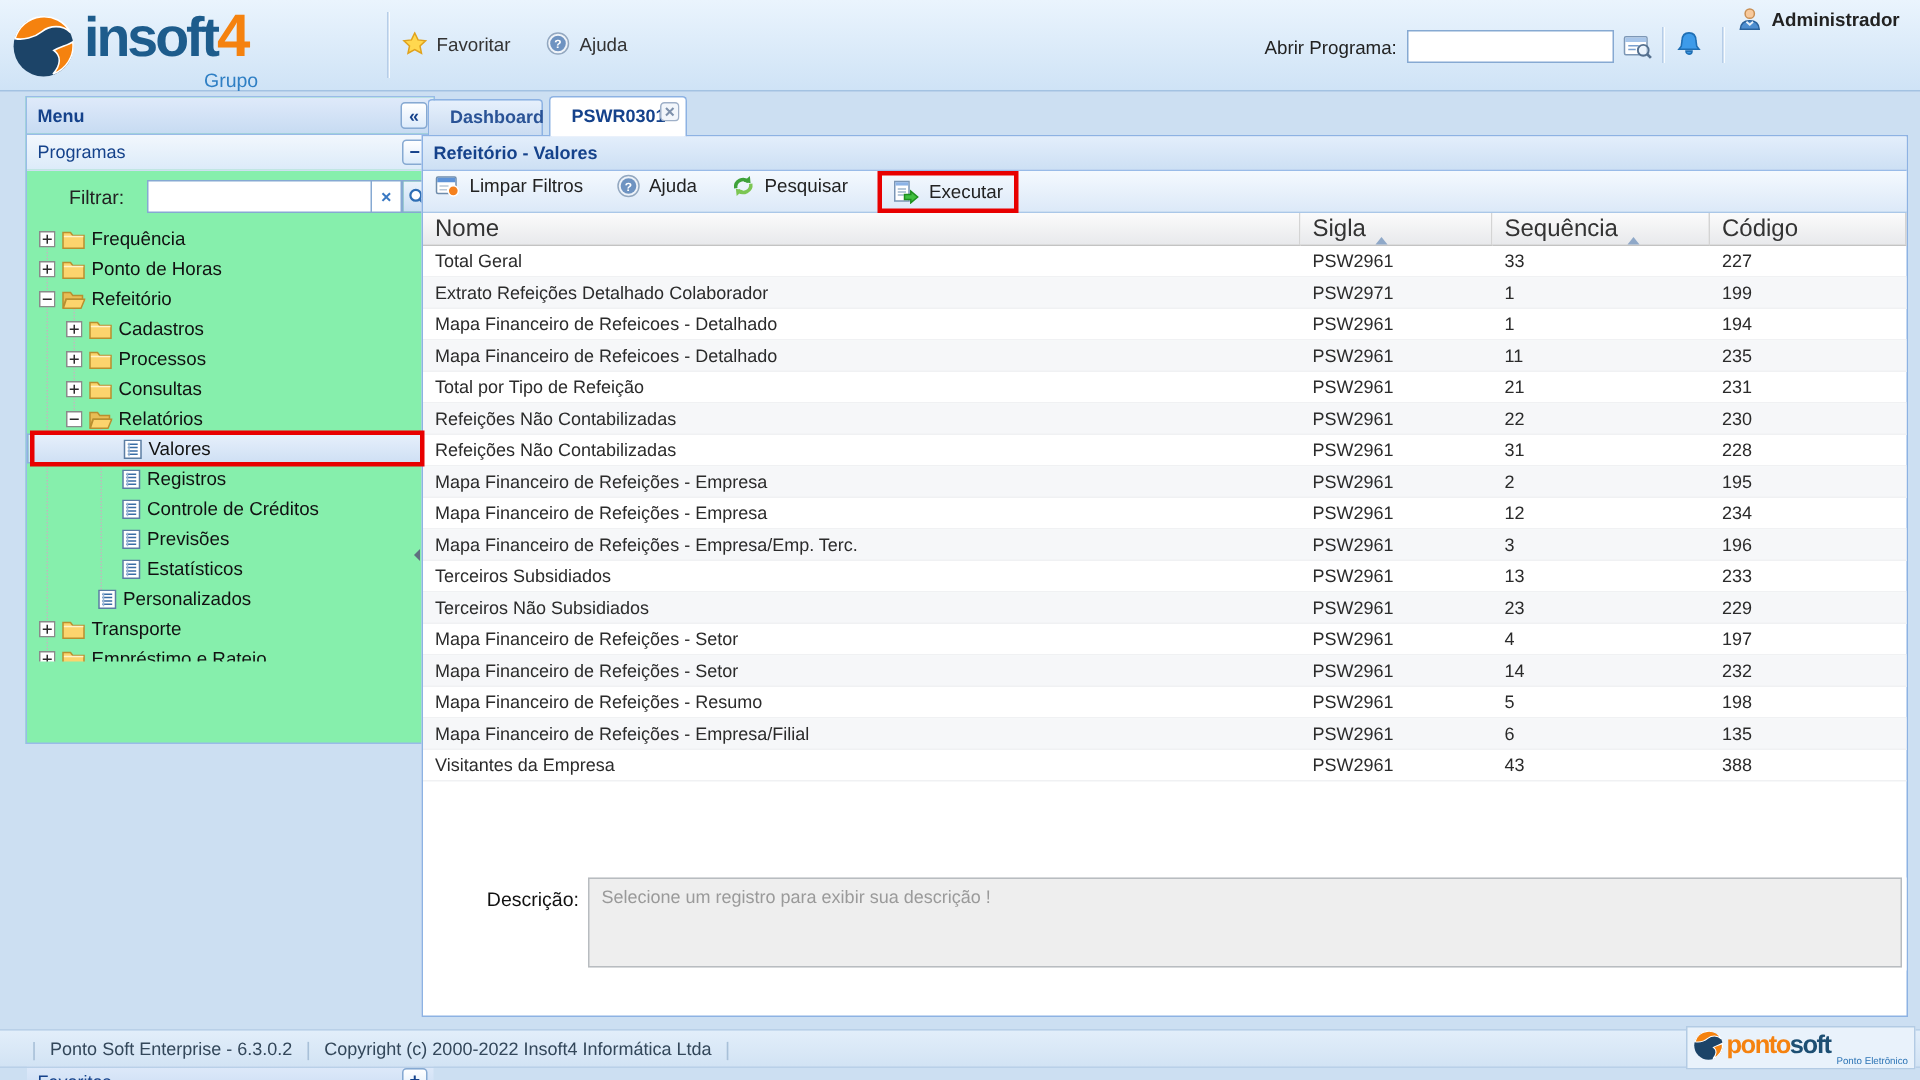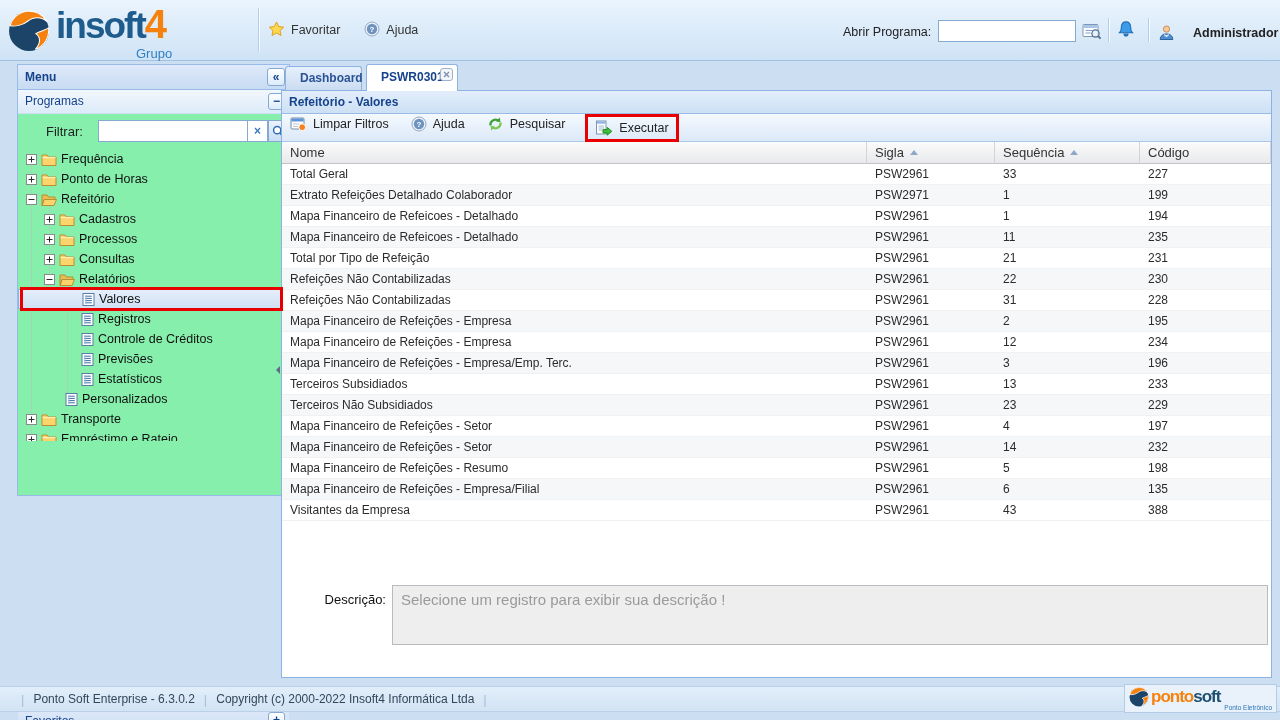--- a/index.html
+++ b/index.html
@@ -21,21 +21,21 @@
   .logo-sub { position:absolute; left:128px; top:38px; font-size:13px; color:#2f7fc4; letter-spacing:0; }
   .vsep { position:absolute; width:1px; background:#b6cde8; box-shadow:1px 0 0 rgba(255,255,255,.8); }
   .hdr-btn { display:inline-flex; align-items:flex-end; gap:6px; font-size:12.5px; color:#333; cursor:default; }
   .fav-help { position:absolute; left:268px; top:21px; display:flex; gap:24px; }
   .open-label { position:absolute; left:843px; top:25px; font-size:12.5px; color:#222; }
   .open-input { position:absolute; left:938px; top:20px; width:138px; height:22px;
     border:1px solid #86a9d2; background:#fff; padding:0 4px; font-family:inherit; font-size:12px; }
   .lookup-btn { position:absolute; left:1080px; top:21px; width:24px; height:20px;
     display:flex; align-items:center; justify-content:center; }
   .bell { position:absolute; left:1116px; top:20px; }
-  .user-box { position:absolute; left:1158px; top:24px; display:flex; align-items:center; gap:18px; }
+  .user-box { position:absolute; left:1158px; top:4px; display:flex; align-items:center; gap:6px; }
   .user-name { font-size:12.5px; color:#222; font-weight:600; }
 
   
   .sidebar { position:absolute; left:17px; top:64px; width:273px; height:432px;
     background:#86efac; border:1px solid #99bbe8; }
   .side-hdr { height:25px; background:linear-gradient(#dfeafa,#c7dbf2); border-bottom:1px solid #99bbe8;
     color:#15428b; font-weight:bold; font-size:12px; line-height:24px; padding-left:7px; position:relative; }
   .mini-btn { position:absolute; right:4px; top:3px; width:18px; height:18px; text-align:center;
     line-height:16px; font-size:12px; font-weight:bold; color:#15428b;
     background:linear-gradient(#ffffff,#dcebfb); border:1px solid #86a9d2; border-radius:3px; }
@@ -79,31 +79,31 @@
   .panel-title { height:23px; background:linear-gradient(#e3eefb,#cde0f4); border-bottom:1px solid #99bbe8;
     color:#15428b; font-weight:bold; font-size:12px; line-height:22px; padding-left:7px; }
   .toolbar { height:28px; background:linear-gradient(#f4f9fe,#dce9f8); border-bottom:1px solid #aac7e8;
     display:flex; align-items:flex-start; padding-left:6px; }
   .tb-btn { display:inline-flex; align-items:center; gap:6px; font-size:12.5px; color:#222;
     background:none; border:none; font-family:inherit; margin-right:18px; padding:2px 2px; }
   .red-frame { border:3px solid #e80000; display:inline-flex; align-items:center; padding:1px 5px; margin-right:6px; }
   .red-frame .tb-btn { margin-right:0; }
   .grid-header { display:flex; height:22px; }
   .gh-cell { background:linear-gradient(#fbfbfb,#e8e9ec); border-right:1px solid #d4d4d4;
-    border-bottom:1px solid #c3c3c3; font-size:13px; color:#333; line-height:21px; padding-left:8px;
-    display:flex; align-items:center; }
+    border-bottom:1px solid #c3c3c3; font-size:16px; color:#333; line-height:21px; padding-left:8px;
+    display:flex; align-items:flex-end; }
   .sort-arrow { width:0; height:0; border-left:4px solid transparent; border-right:4px solid transparent;
     border-bottom:5px solid #8fa8c8; display:inline-block; margin-left:6px; }
   .grid-row { display:flex; height:21px; border-bottom:1px solid #f0f1f3; }
   .grid-row.alt { background:#f6f7f9; }
   .g-cell { font-size:12px; color:#2b2b2b; line-height:20px; padding-left:8px; overflow:hidden; white-space:nowrap; }
   .desc-area { position:absolute; left:0; right:0; bottom:30px; height:62px; background:#fff; }
   .desc-label { position:absolute; left:0; top:7px; width:104px; text-align:right; font-size:13px; color:#111; }
   .desc-text { position:absolute; left:110px; right:3px; top:0; height:60px; background:#eee;
-    border:1px solid #b8bcc0; resize:none; font-family:inherit; font-size:15px; color:#444; padding:5px 8px; }
+    border:1px solid #b8bcc0; resize:none; font-family:inherit; font-size:12px; color:#444; padding:5px 8px; }
   .desc-text::placeholder { color:#9a9a9a; }
   .status-bar { position:absolute; left:0; right:0; bottom:0; height:27px;
     background:linear-gradient(#e9f1fb,#d3e3f4); border-top:1px solid #99bbe8;
     text-align:right; font-weight:bold; font-size:12px; color:#1c1c1c; line-height:26px; padding-right:10px; }
 
   
   .footer { position:absolute; left:0; top:686px; width:1280px; height:26px;
     background:linear-gradient(#e2eefa,#d2e3f4); border-top:1px solid #b9d0e8; border-bottom:1px solid #b9d0e8;
     display:flex; align-items:center; padding-left:12px; font-size:12px; color:#33475a; }
   .f-sep { color:#a8c0d8; margin:0 9px; font-size:13px; }

